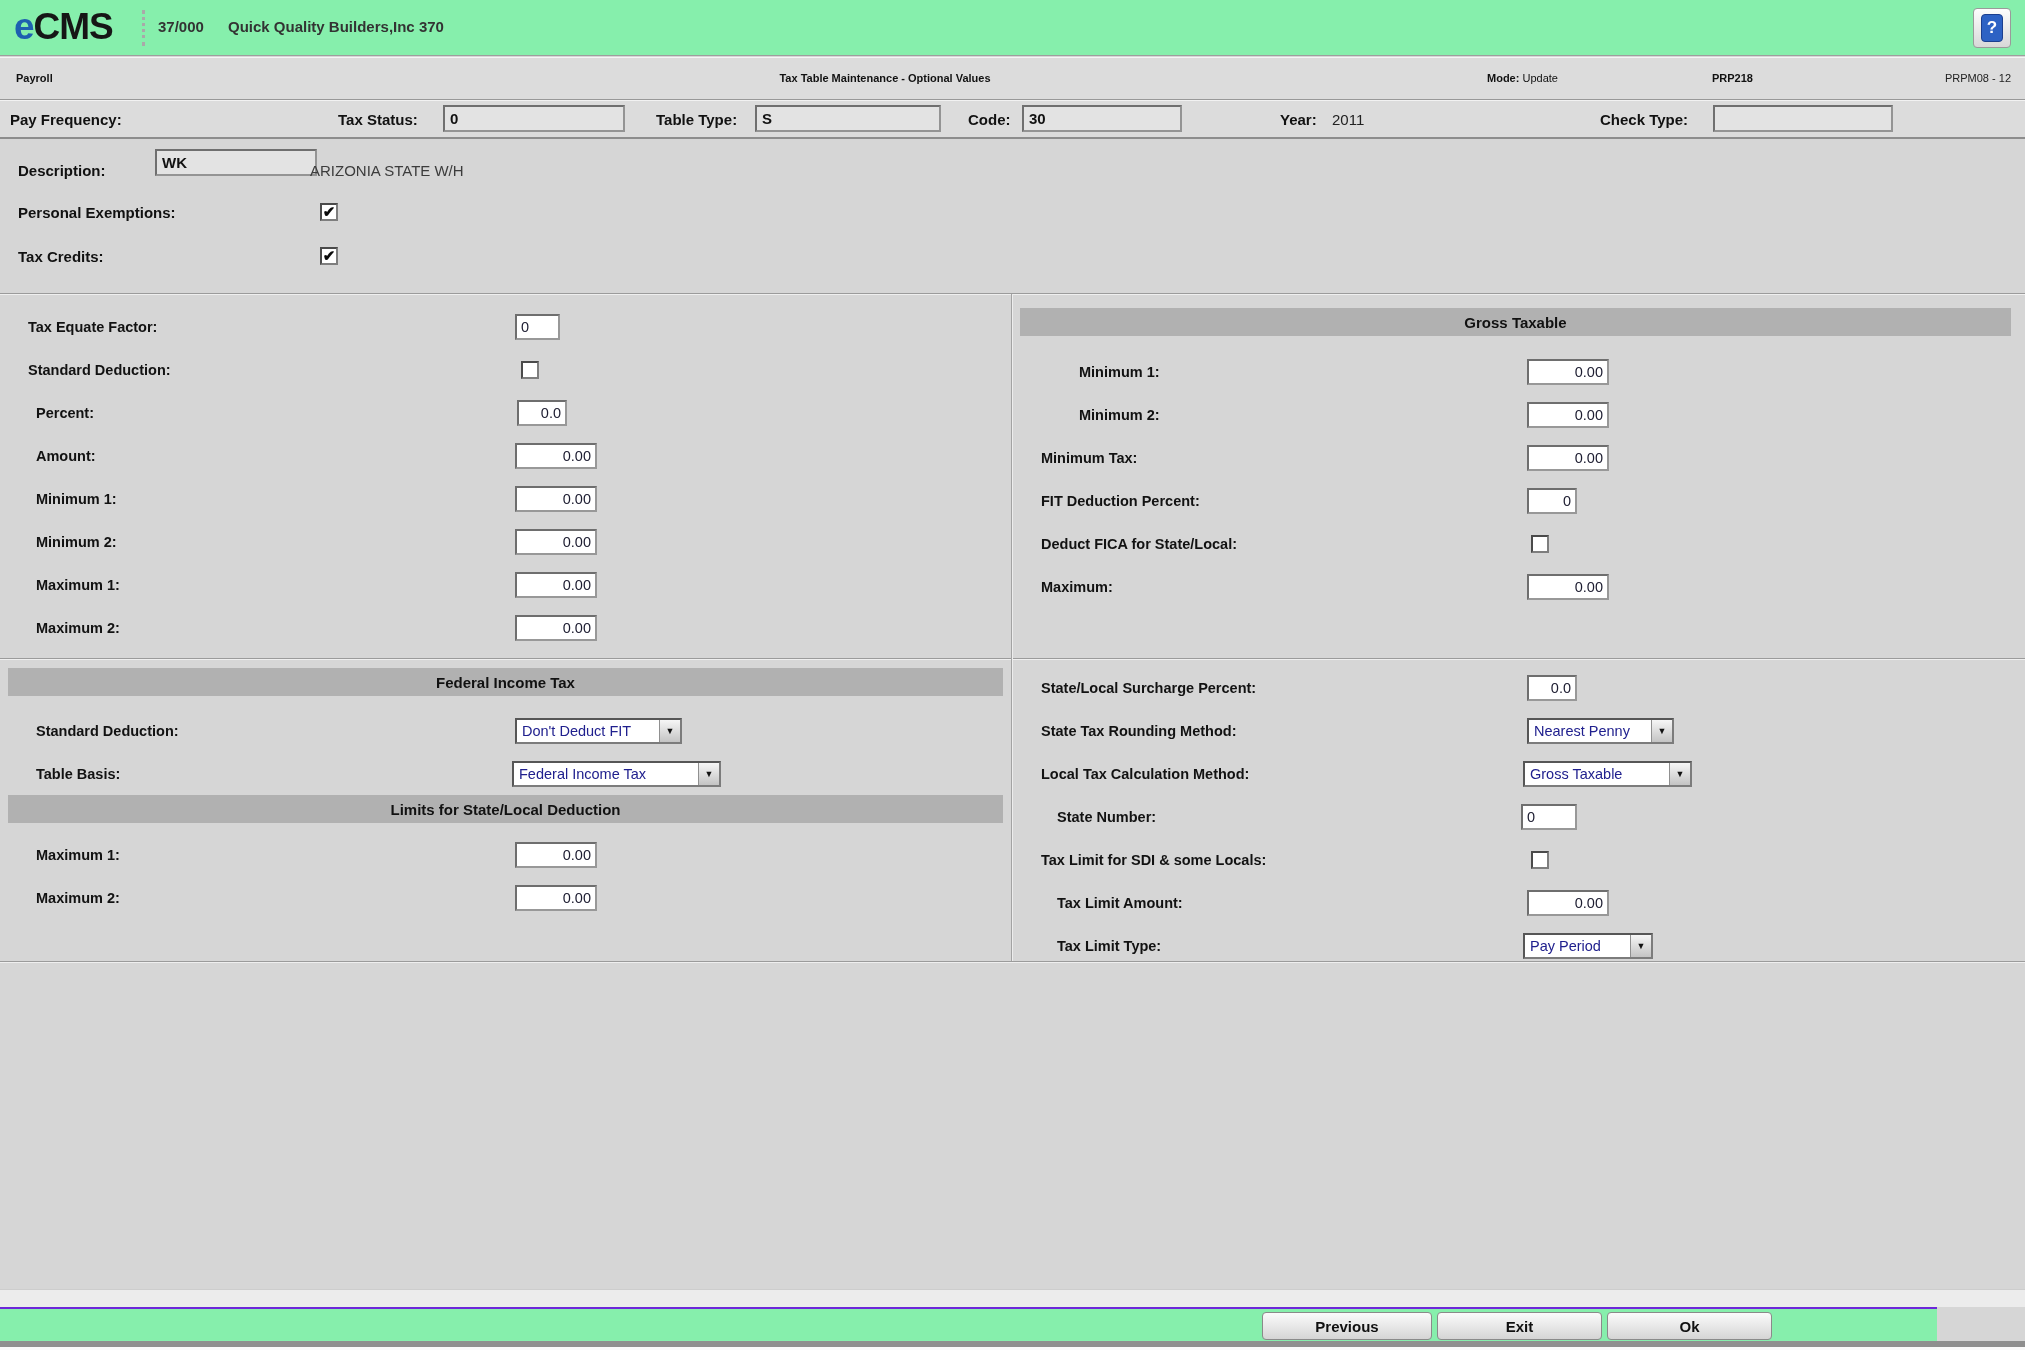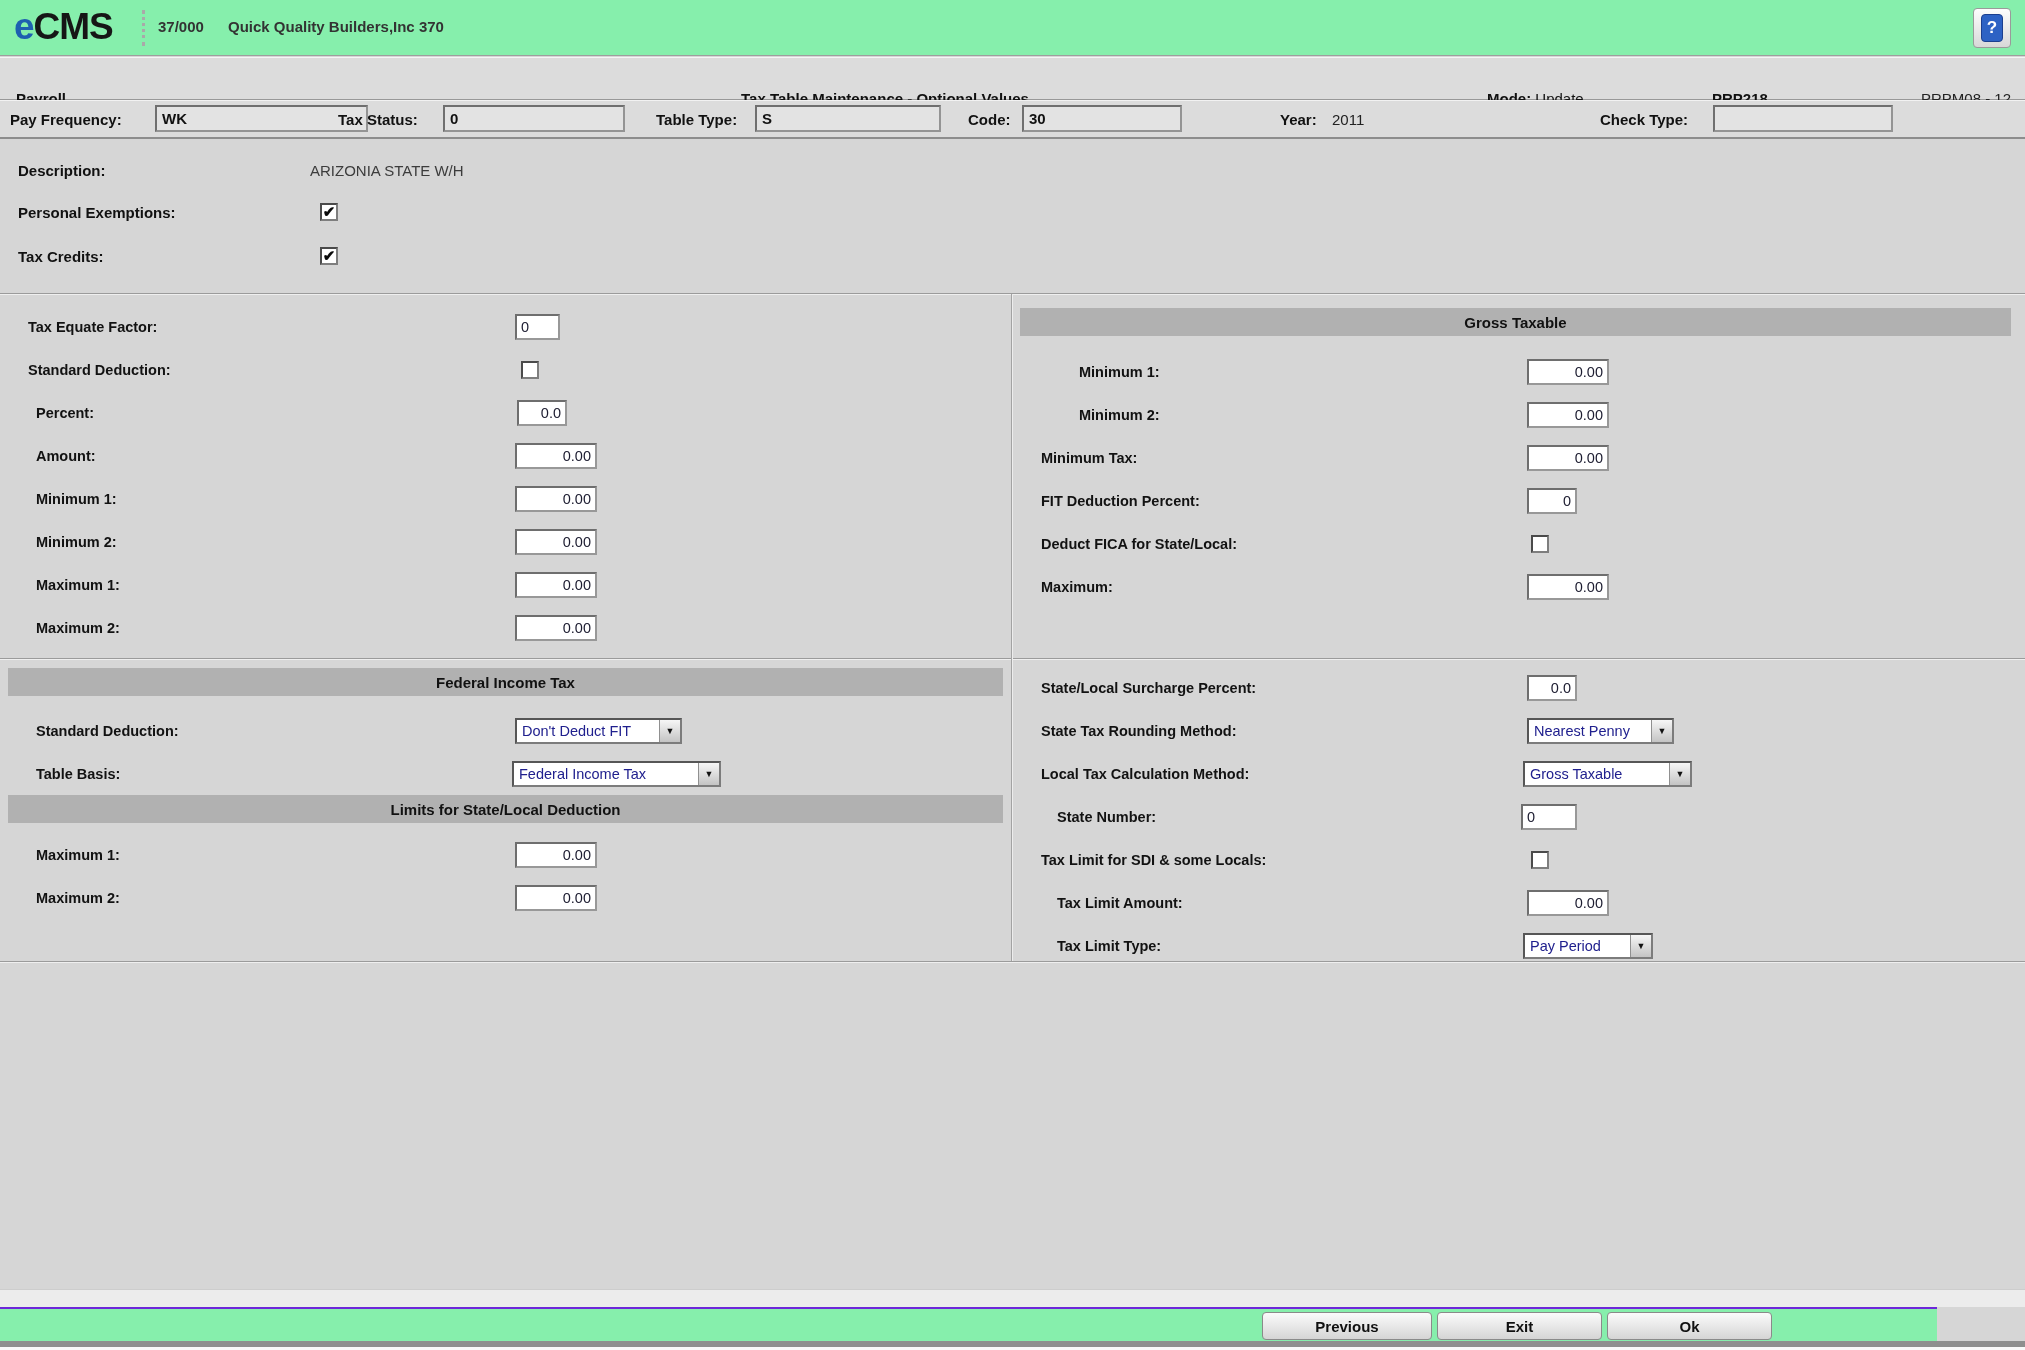--- a/index.html
+++ b/index.html
@@ -15,21 +15,21 @@
   #logo-sep { left:142px; top:10px; height:36px; width:0; border-left:3px dotted #a9a9a9; }
   #company-code { left:158px; top:18px; font-size:15px; font-weight:bold; color:#333; }
   #company-name { left:228px; top:18px; font-size:15px; font-weight:bold; color:#333; }
   #help-btn { right:14px; top:8px; width:38px; height:40px; background:linear-gradient(#fdfdfd,#d8d8d8);
               border:1px solid #9a9a9a; border-radius:4px; display:flex; align-items:center; justify-content:center; cursor:pointer; }
   #help-inner { width:22px; height:28px; background:#2d62c4; border:1px solid #1b3f8f; border-radius:4px;
                 color:#fff; font-weight:bold; font-size:17px; display:flex; align-items:center; justify-content:center; }
 
   
   #title-bar { left:0; top:57px; width:2025px; height:43px; background:#dcdcdc; border-bottom:1px solid #989898; box-shadow:inset 0 1px 0 #f5f5f5; }
-  .tb-item { position:absolute; top:50%; transform:translateY(-50%); font-size:15px; color:#111; white-space:nowrap;margin-top:20px; }
+  .tb-item { position:absolute; top:50%; transform:translateY(-50%); font-size:11px; color:#111; white-space:nowrap; }
   #module { left:16px; font-weight:bold; }
   #page-title { left:885px; transform:translate(-50%,-50%); font-weight:bold; }
   #mode { left:1487px; } #mode b { font-weight:bold; }
   #program { left:1712px; font-weight:bold; }
   #screen-id { right:14px; font-weight:normal; color:#222; }
 
   
   #filter-bar { left:0; top:100px; width:2025px; height:39px; background:#dcdcdc; border-bottom:2px solid #8d8d8d; box-shadow:inset 0 1px 0 #f2f2f2; }
   .flabel { position:absolute; top:50%; transform:translateY(-50%); font-weight:bold; font-size:15px; color:#111; white-space:nowrap; }
   .finput { position:absolute; top:5px; height:27px; background:#e3e3e3; border:2px solid; border-color:#6f6f6f #949494 #949494 #6f6f6f;
@@ -113,21 +113,21 @@
     <div class="tb-item" id="mode">
       <b>Mode:</b>
       <span>Update</span>
     </div>
     <div class="tb-item" id="program">PRP218</div>
     <div class="tb-item" id="screen-id">PRPM08 - 12</div>
   </div>
 
   <div class="abs" id="filter-bar">
     <span class="flabel" style="left:10px">Pay Frequency:</span>
-    <input class="finput" style="left: 155px; width: 213px;" value="WK">
+    <input class="finput" style="left: 155px; width: 162px; margin-top: 44px;" value="WK">
     <span class="flabel" style="left:338px">Tax Status:</span>
     <input class="finput" style="left: 443px; width: 182px;" value="0">
     <span class="flabel" style="left:656px">Table Type:</span>
     <input class="finput" style="left: 755px; width: 186px;" value="S">
     <span class="flabel" style="left:968px">Code:</span>
     <input class="finput" style="left: 1022px; width: 160px;" value="30">
     <span class="flabel" style="left:1280px">Year:</span>
     <span class="fvalue" style="left:1332px">2011</span>
     <span class="flabel" style="left:1600px">Check Type:</span>
     <input class="finput" style="left: 1713px; width: 180px;" value="">

